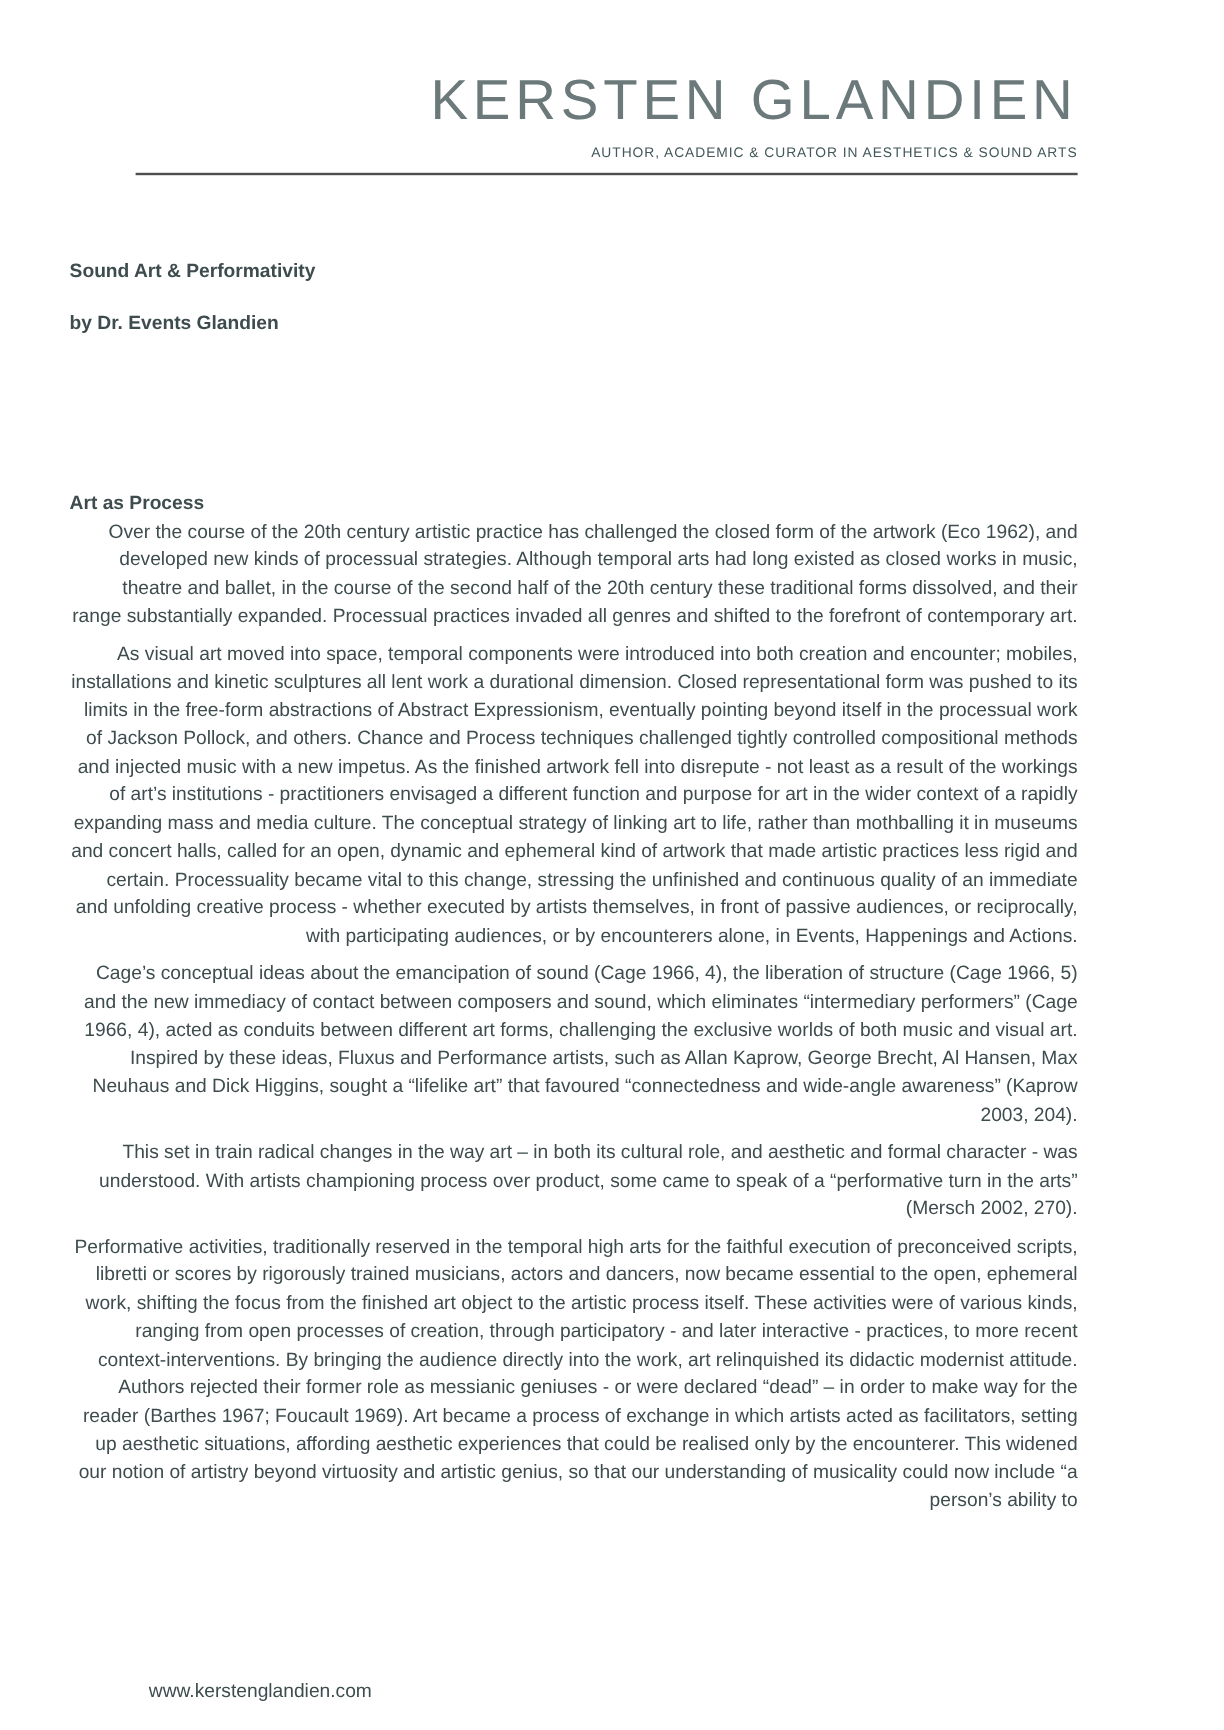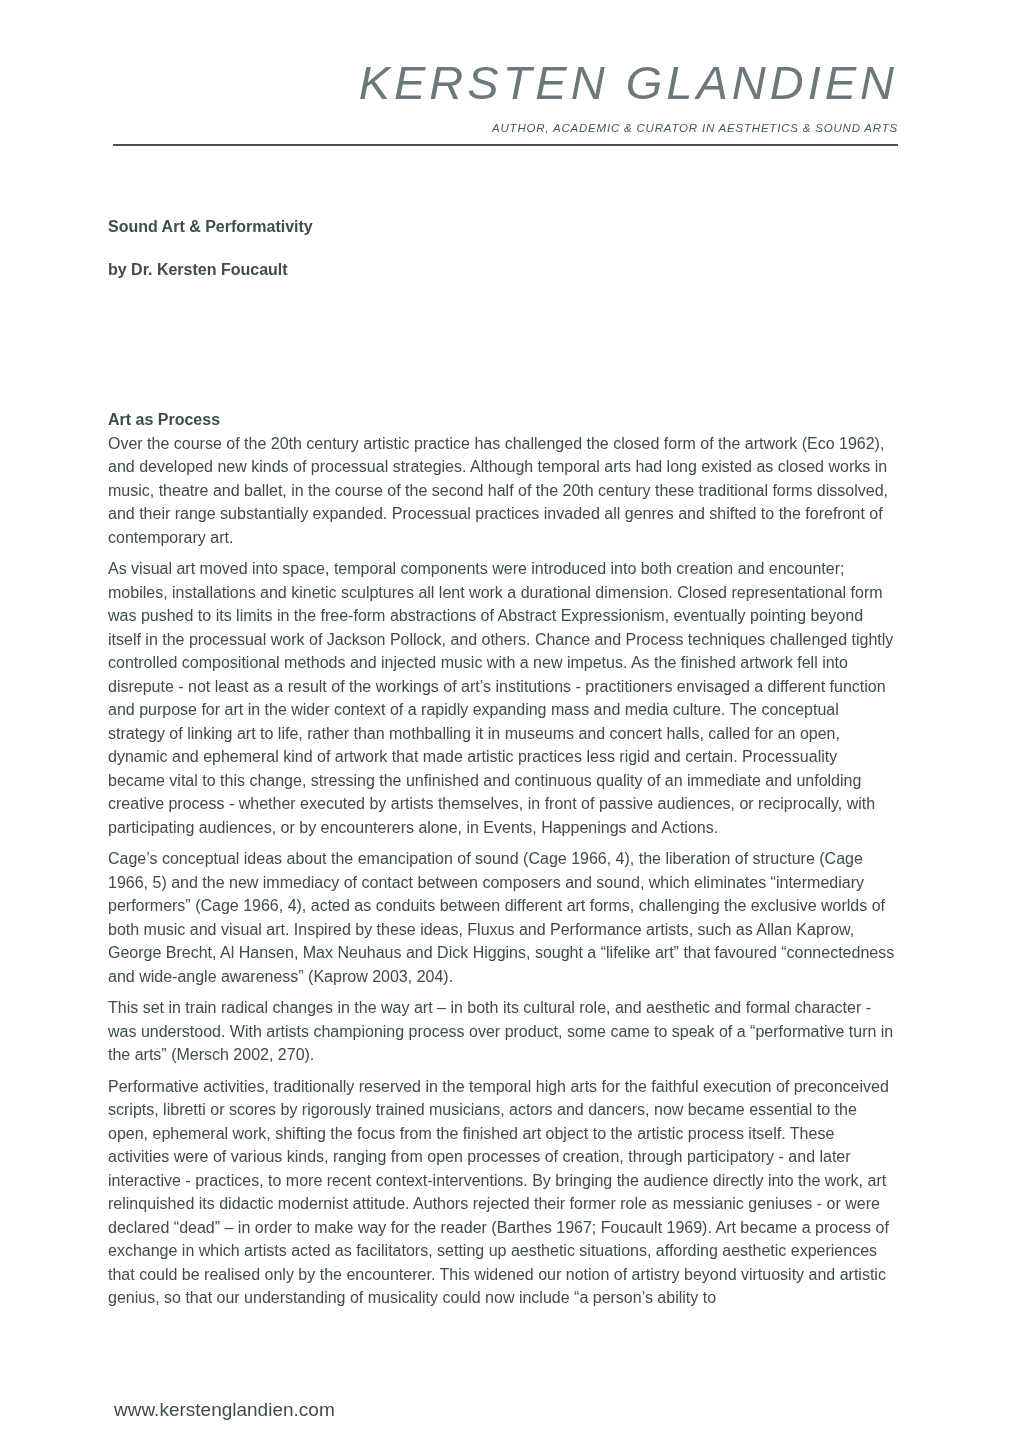--- a/index.html
+++ b/index.html
@@ -16,21 +16,20 @@
     height: 1442px;
     margin: 0 auto;
     position: relative;
     background: var(--page-bg);
     font-family: "Liberation Sans", "DejaVu Sans", sans-serif;
     color: var(--text-color);
   }
   .site-header {
     padding: 58px 122px 0 113px;
     text-align: right;
-    font-style: italic;
   }
   .site-title {
     margin: 0;
     font-size: 47px;
     font-weight: 400;
     letter-spacing: 4px;
     line-height: 1.05;
     color: var(--title-color);
     white-space: nowrap;
   }
@@ -40,21 +39,21 @@
     font-weight: 400;
     letter-spacing: 0.8px;
     color: var(--subtitle-color);
   }
   .header-divider {
     border: none;
     border-top: 2px solid var(--rule-color);
     margin: 10px 0 0 0;
   }
   .article {
-    padding: 69px 122px 0 108px;
+    padding: 69px 122px 0 58px;
   }
   .article-title {
     margin: 0;
     font-size: 16px;
     font-weight: 700;
     line-height: 23.5px;
   }
   .article-byline {
     margin: 19px 0 0 0;
     font-size: 16px;
@@ -69,45 +68,45 @@
     font-size: 16px;
     font-weight: 700;
     line-height: 23.5px;
     color: var(--text-color);
   }
   .para {
     margin: 0 0 8px 0;
     font-size: 16px;
     font-weight: 400;
     line-height: 23.5px;
-    text-align: left;
+    text-align: right;
   }
   .page-footer {
     position: absolute;
-    left: 114px;
+    left: 124px;
     bottom: 22px;
-    font-size: 19px;
+    font-size: 16px;
     line-height: 20px;
     color: var(--text-color);
   }
 </style>
 </head>
 <body>
 
 <div class="page">
 
   <header class="site-header">
     <h1 class="site-title">KERSTEN GLANDIEN</h1>
     <div class="site-subtitle">AUTHOR, ACADEMIC &amp; CURATOR IN AESTHETICS &amp; SOUND ARTS</div>
     <hr class="header-divider">
   </header>
 
   <main class="article">
     <p class="article-title">Sound Art &amp; Performativity</p>
-    <p class="article-byline">by Dr. Kersten Foucault</p>
+    <p class="article-byline">by Dr. Events Glandien</p>
 
     <div class="pre-body-spacer"></div>
 
     <h2 class="section-heading">Art as Process</h2>
     <p class="para">Over the course of the 20th century artistic practice has challenged the closed form of the artwork (Eco 1962), and developed new kinds of processual strategies. Although temporal arts had long existed as closed works in music, theatre and ballet, in the course of the second half of the 20th century these traditional forms dissolved, and their range substantially expanded. Processual practices invaded all genres and shifted to the forefront of contemporary art.</p>
     <p class="para">As visual art moved into space, temporal components were introduced into both creation and encounter; mobiles, installations and kinetic sculptures all lent work a durational dimension. Closed representational form was pushed to its limits in the free-form abstractions of Abstract Expressionism, eventually pointing beyond itself in the processual work of Jackson Pollock, and others. Chance and Process techniques challenged tightly controlled compositional methods and injected music with a new impetus. As the finished artwork fell into disrepute - not least as a result of the workings of art’s institutions - practitioners envisaged a different function and purpose for art in the wider context of a rapidly expanding mass and media culture. The conceptual strategy of linking art to life, rather than mothballing it in museums and concert halls, called for an open, dynamic and ephemeral kind of artwork that made artistic practices less rigid and certain. Processuality became vital to this change, stressing the unfinished and continuous quality of an immediate and unfolding creative process - whether executed by artists themselves, in front of passive audiences, or reciprocally, with participating audiences, or by encounterers alone, in Events, Happenings and Actions.</p>
     <p class="para">Cage’s conceptual ideas about the emancipation of sound (Cage 1966, 4), the liberation of structure (Cage 1966, 5) and the new immediacy of contact between composers and sound, which eliminates “intermediary performers” (Cage 1966, 4), acted as conduits between different art forms, challenging the exclusive worlds of both music and visual art. Inspired by these ideas, Fluxus and Performance artists, such as Allan Kaprow, George Brecht, Al Hansen, Max Neuhaus and Dick Higgins, sought a “lifelike art” that favoured “connectedness and wide-angle awareness” (Kaprow 2003, 204).</p>
     <p class="para">This set in train radical changes in the way art – in both its cultural role, and aesthetic and formal character - was understood. With artists championing process over product, some came to speak of a “performative turn in the arts” (Mersch 2002, 270).</p>
     <p class="para">Performative activities, traditionally reserved in the temporal high arts for the faithful execution of preconceived scripts, libretti or scores by rigorously trained musicians, actors and dancers, now became essential to the open, ephemeral work, shifting the focus from the finished art object to the artistic process itself. These activities were of various kinds, ranging from open processes of creation, through participatory - and later interactive - practices, to more recent context-interventions. By bringing the audience directly into the work, art relinquished its didactic modernist attitude. Authors rejected their former role as messianic geniuses - or were declared “dead” – in order to make way for the reader (Barthes 1967; Foucault 1969). Art became a process of exchange in which artists acted as facilitators, setting up aesthetic situations, affording aesthetic experiences that could be realised only by the encounterer. This widened our notion of artistry beyond virtuosity and artistic genius, so that our understanding of musicality could now include “a person’s ability to</p>
   </main>

